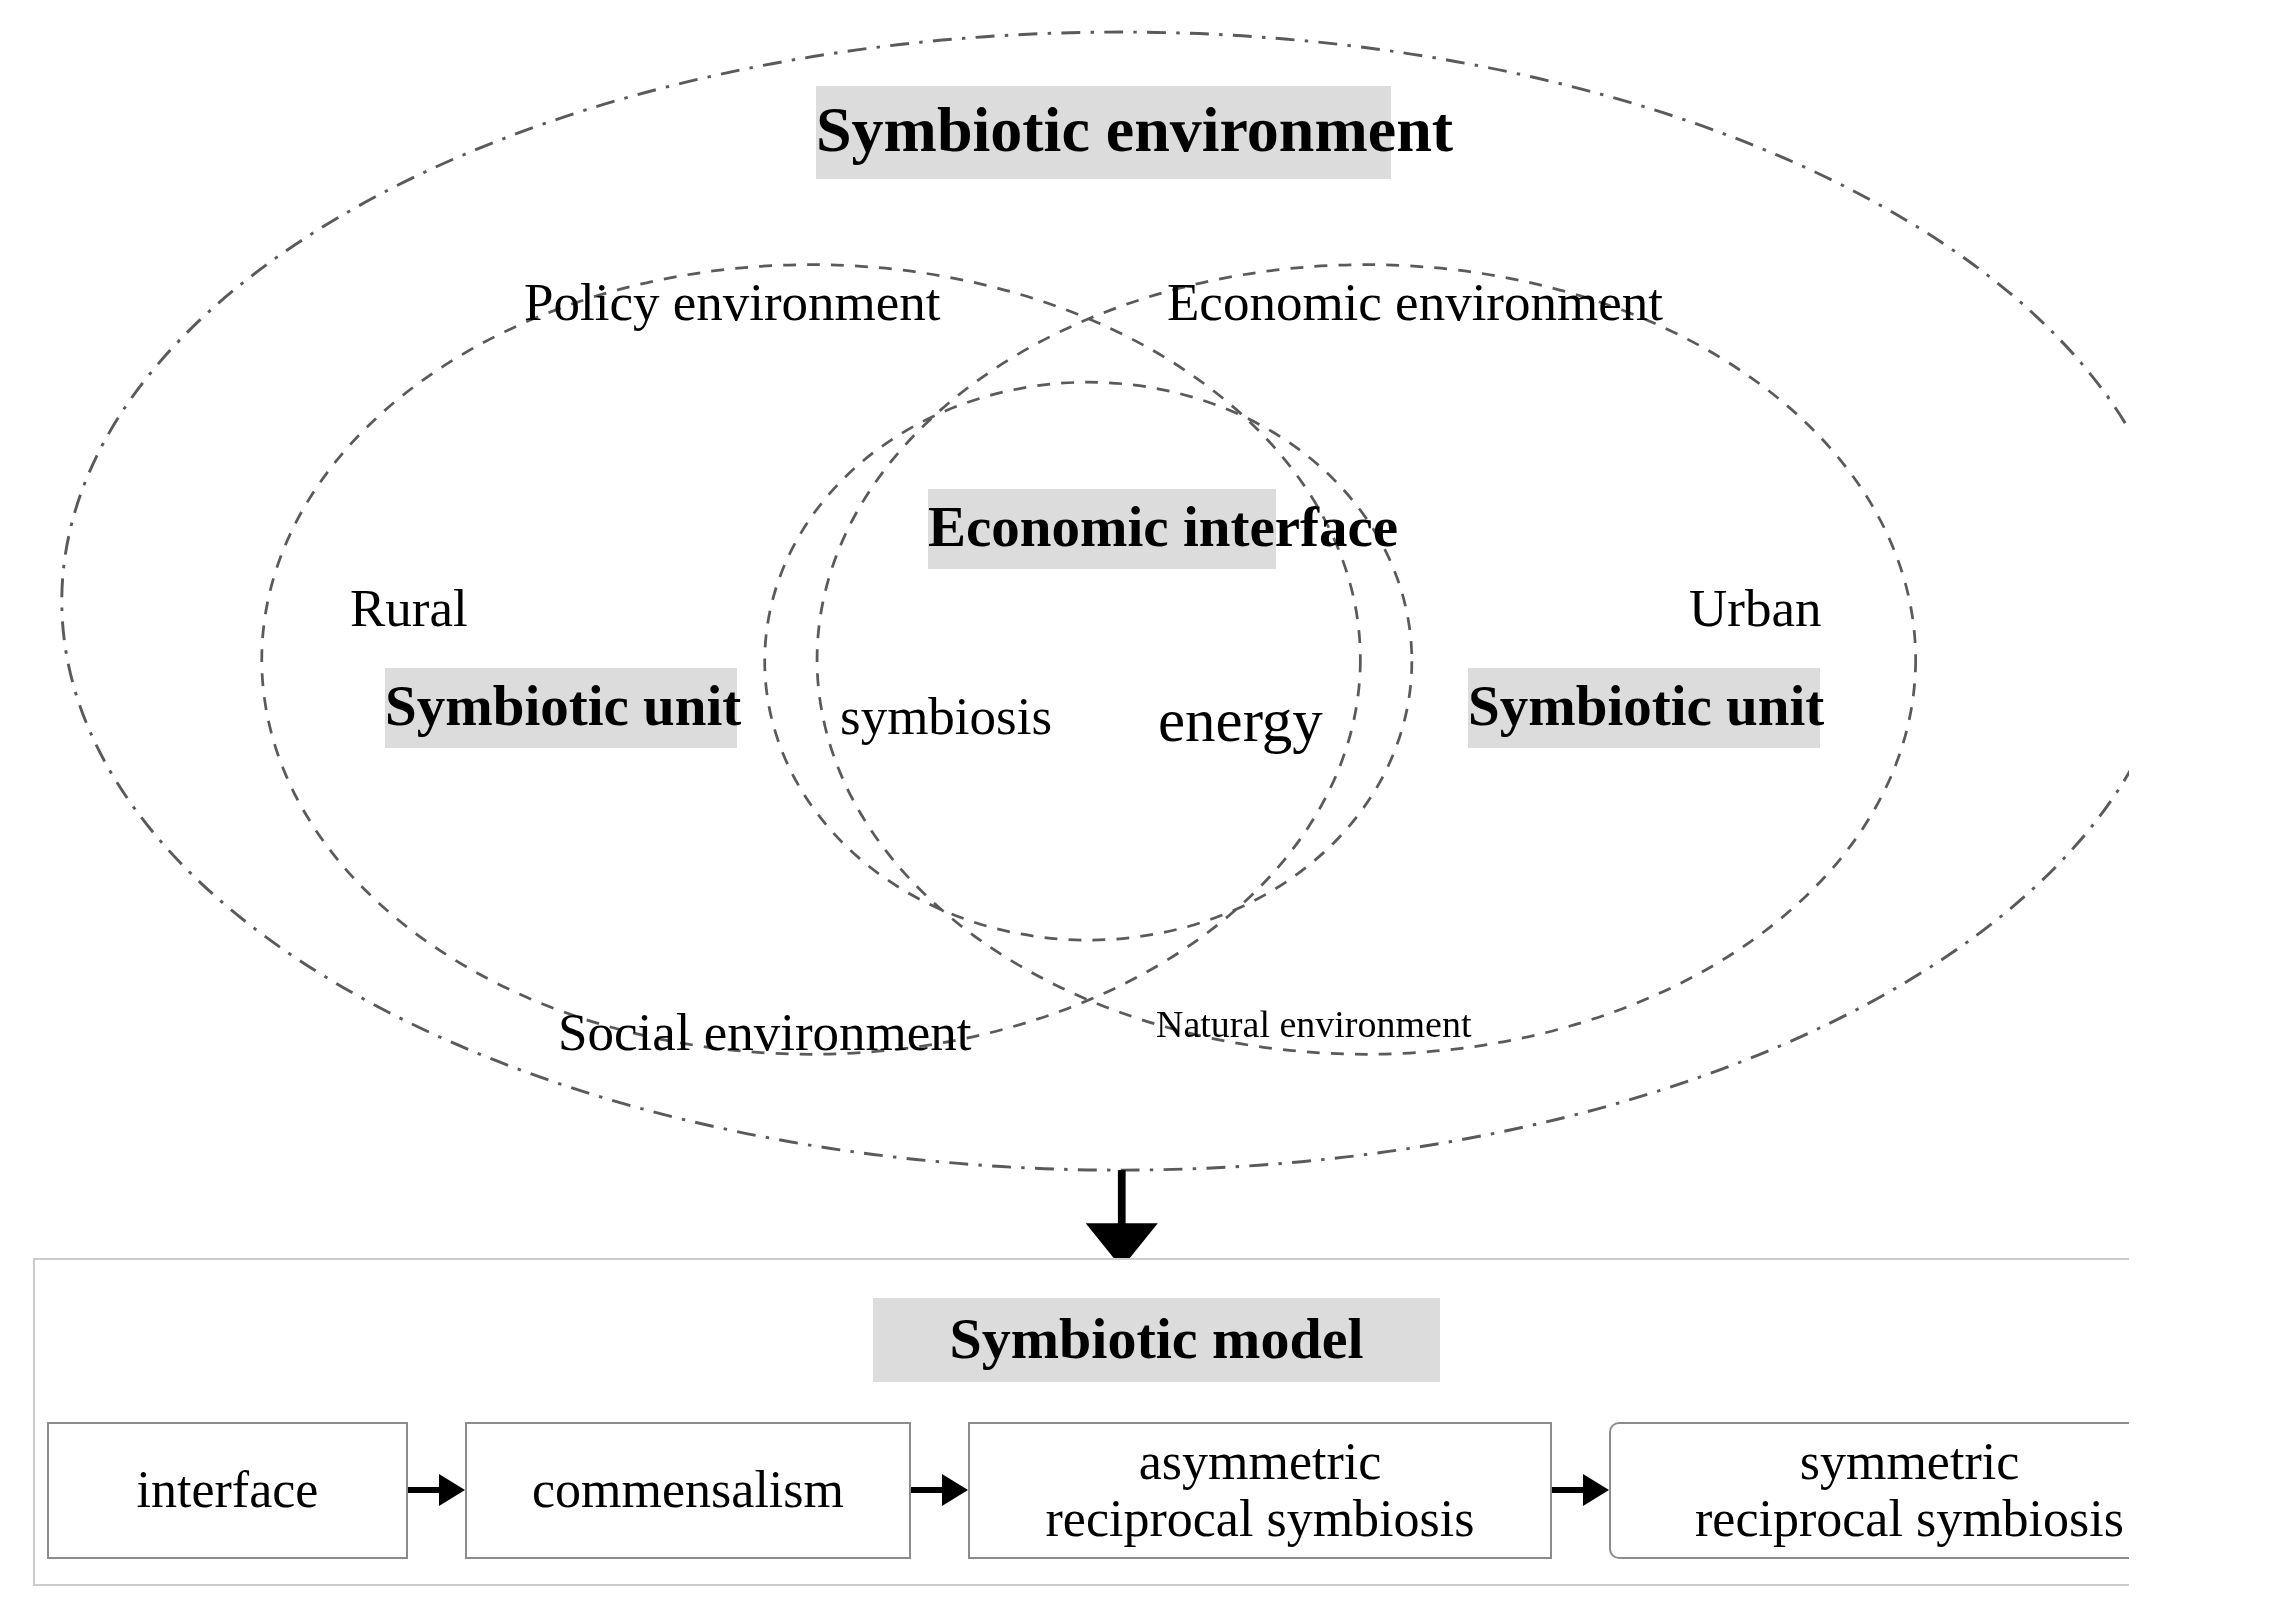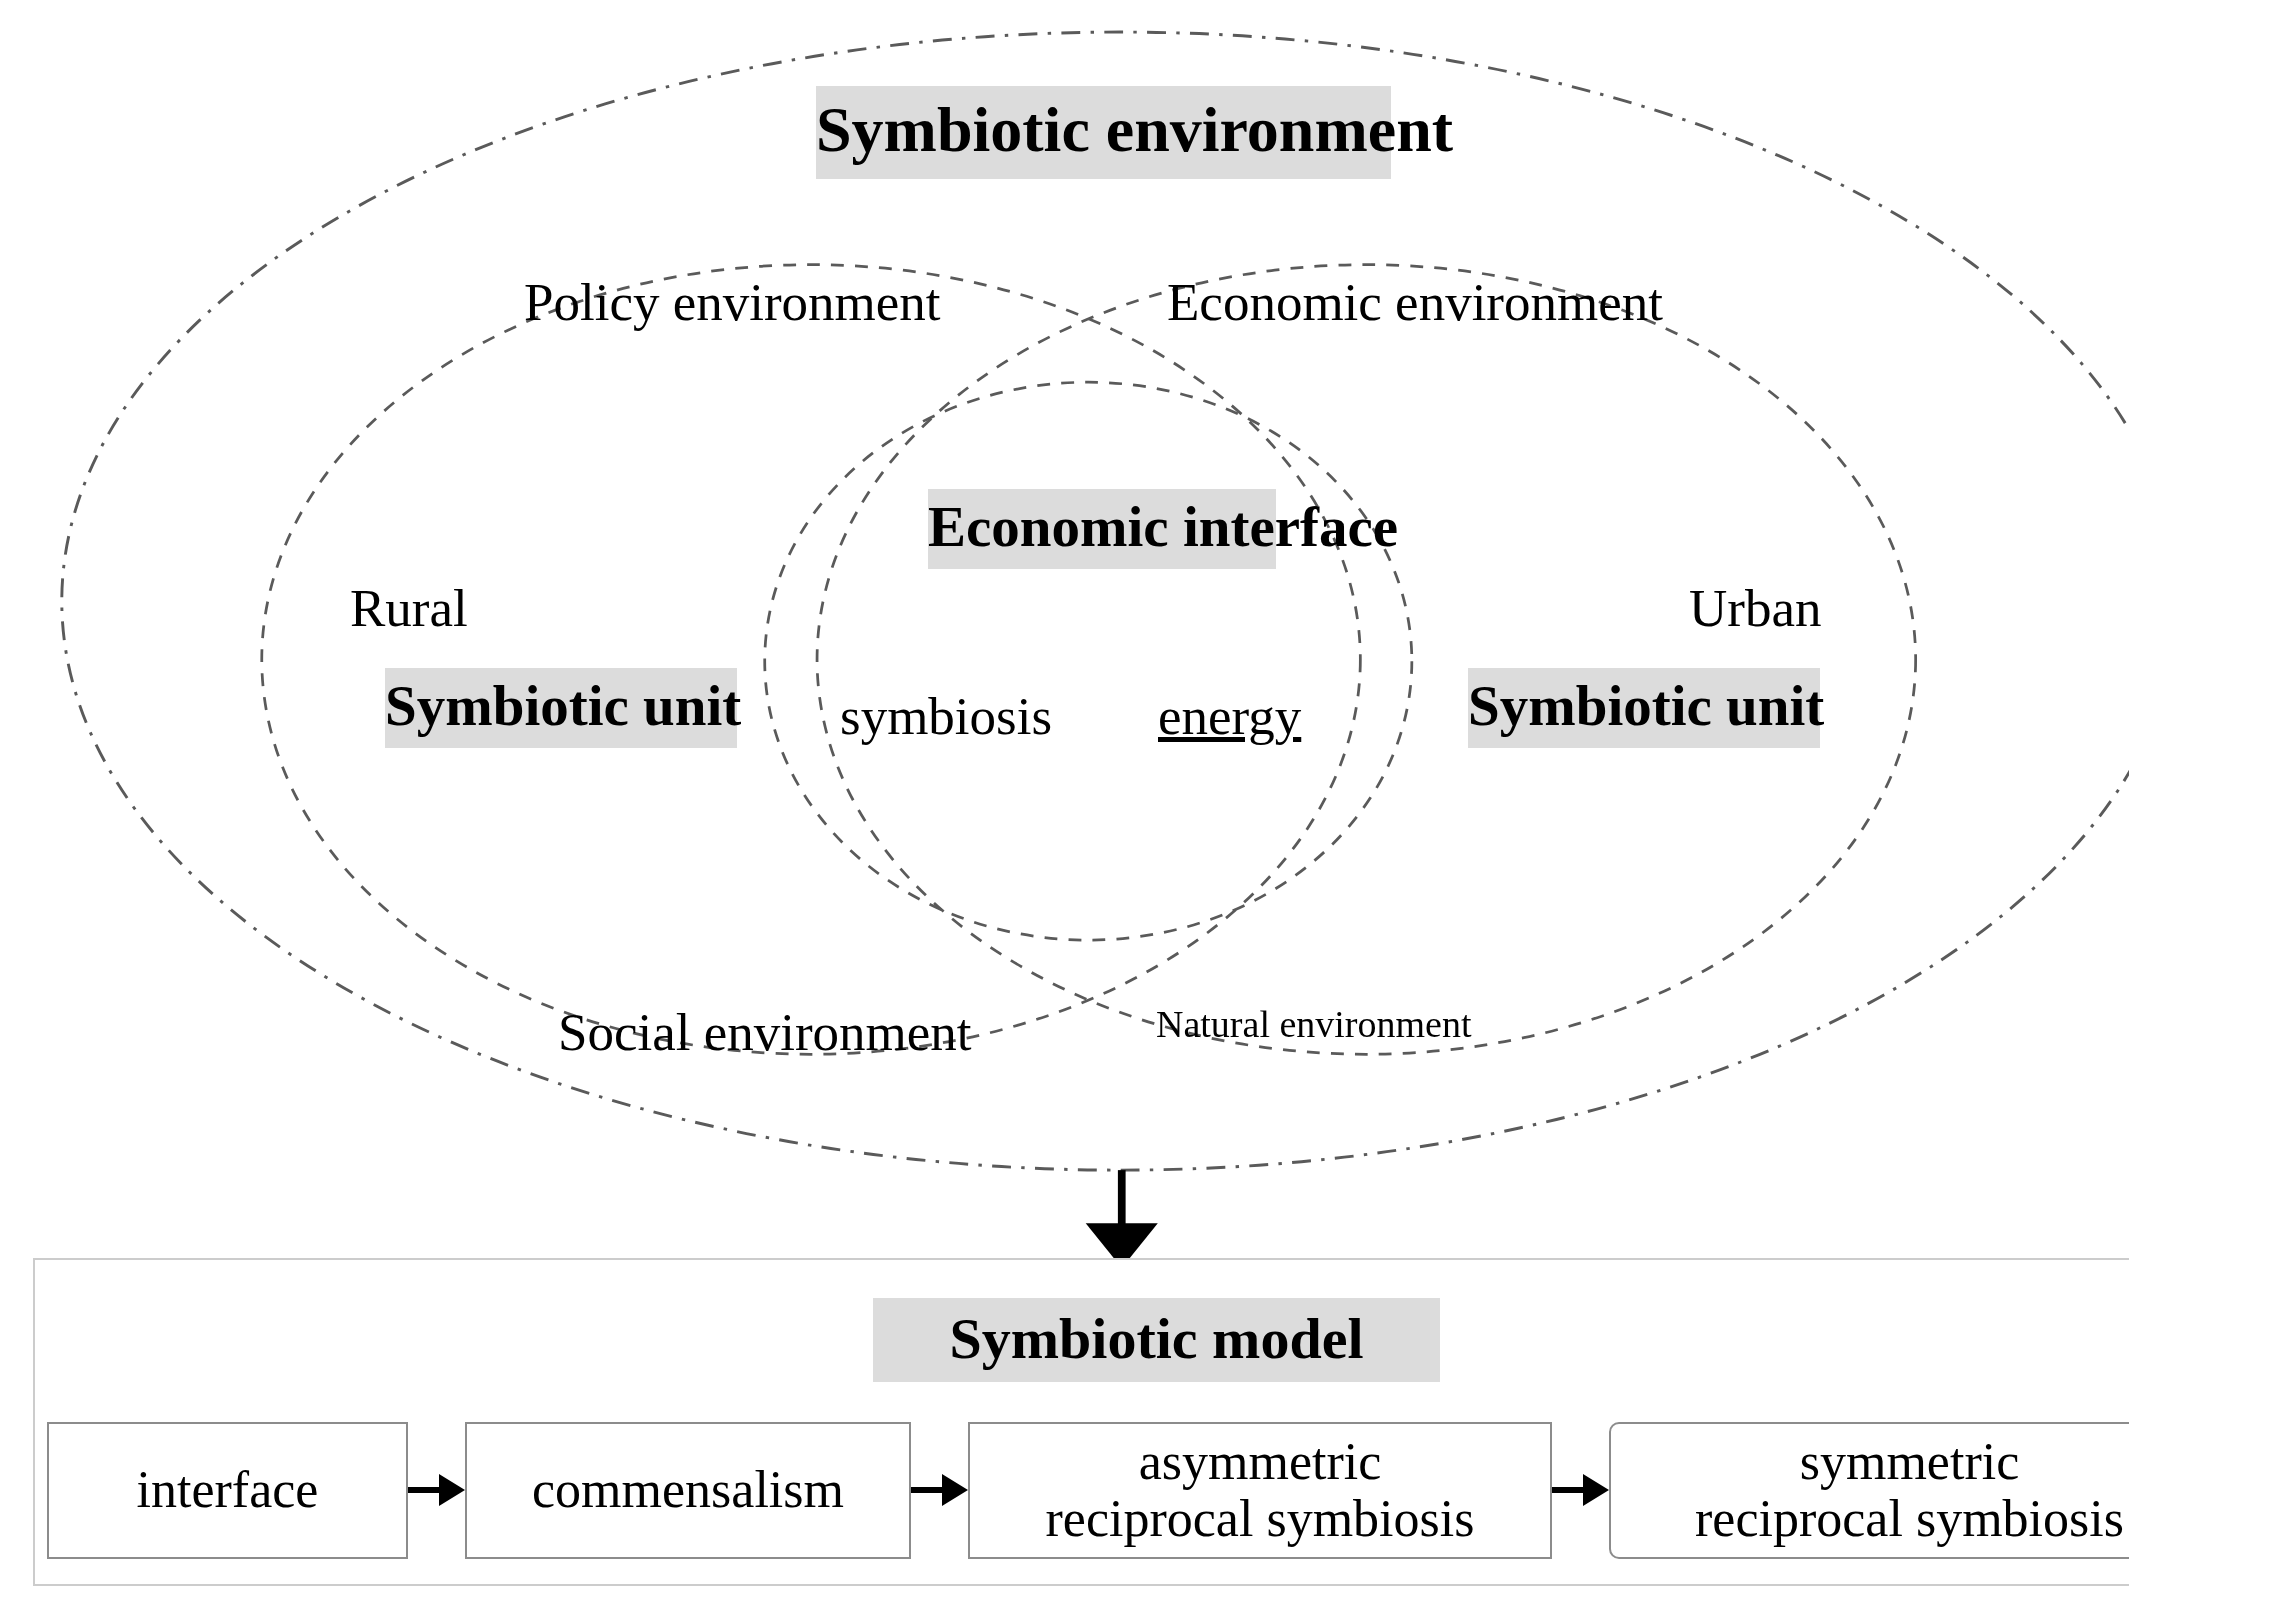--- a/index.html
+++ b/index.html
@@ -19,21 +19,21 @@
   #chip-model{left:873px;top:1298px;width:567px;padding:8.6px 0 12px;font-size:58px;}
 
   
   #lb-policy{left:524px;top:273px;font-size:53px;}
   #lb-economic{left:1167px;top:273px;font-size:53px;}
   #lb-social{left:558px;top:1003px;font-size:53px;}
   #lb-natural{left:1156px;top:1003px;font-size:38px;}
   #lb-rural{left:350px;top:579px;font-size:53px;}
   #lb-urban{left:1689px;top:579px;font-size:53px;}
   #lb-material{left:840px;top:687px;font-size:53px;}
-  #lb-energy{left:1158px;top:687px;font-size:53px;text-decoration:underline;}
+  #lb-energy{left:1158px;top:687px;font-size:61px;}
   #lb-information{left:937px;top:764px;font-size:53px;}
 
   
   #panel{position:absolute;left:33px;top:1258px;width:2229px;height:328px;
          border:2.6px solid #cccccc;background:#fff;box-sizing:border-box;}
   #chain{position:absolute;left:47px;top:1422px;width:2163px;height:137px;
          display:flex;align-items:center;}
   .node{border:2.6px solid #8c8c8c;background:#fff;box-sizing:border-box;
         display:flex;align-items:center;justify-content:center;text-align:center;
         font-size:52px;line-height:1.08;height:137px;}

